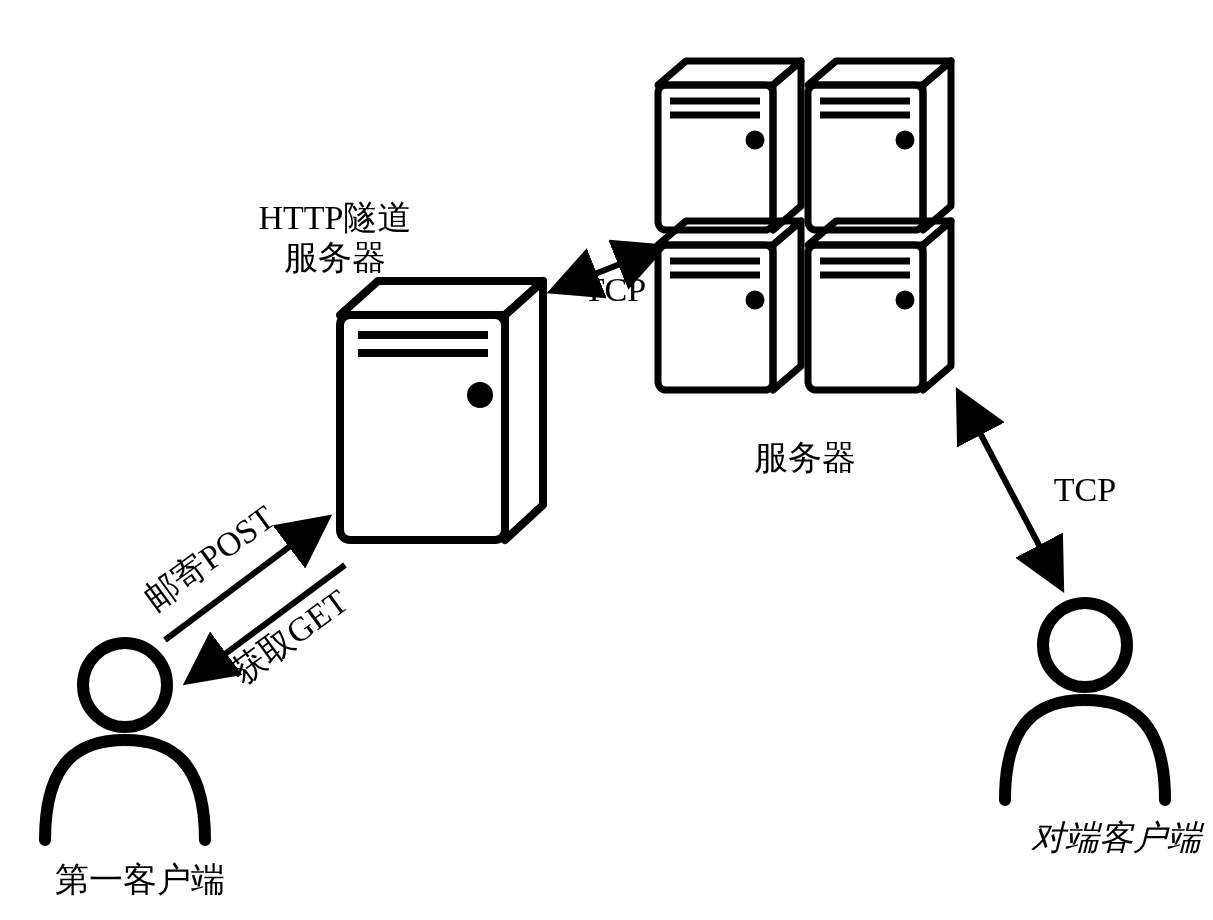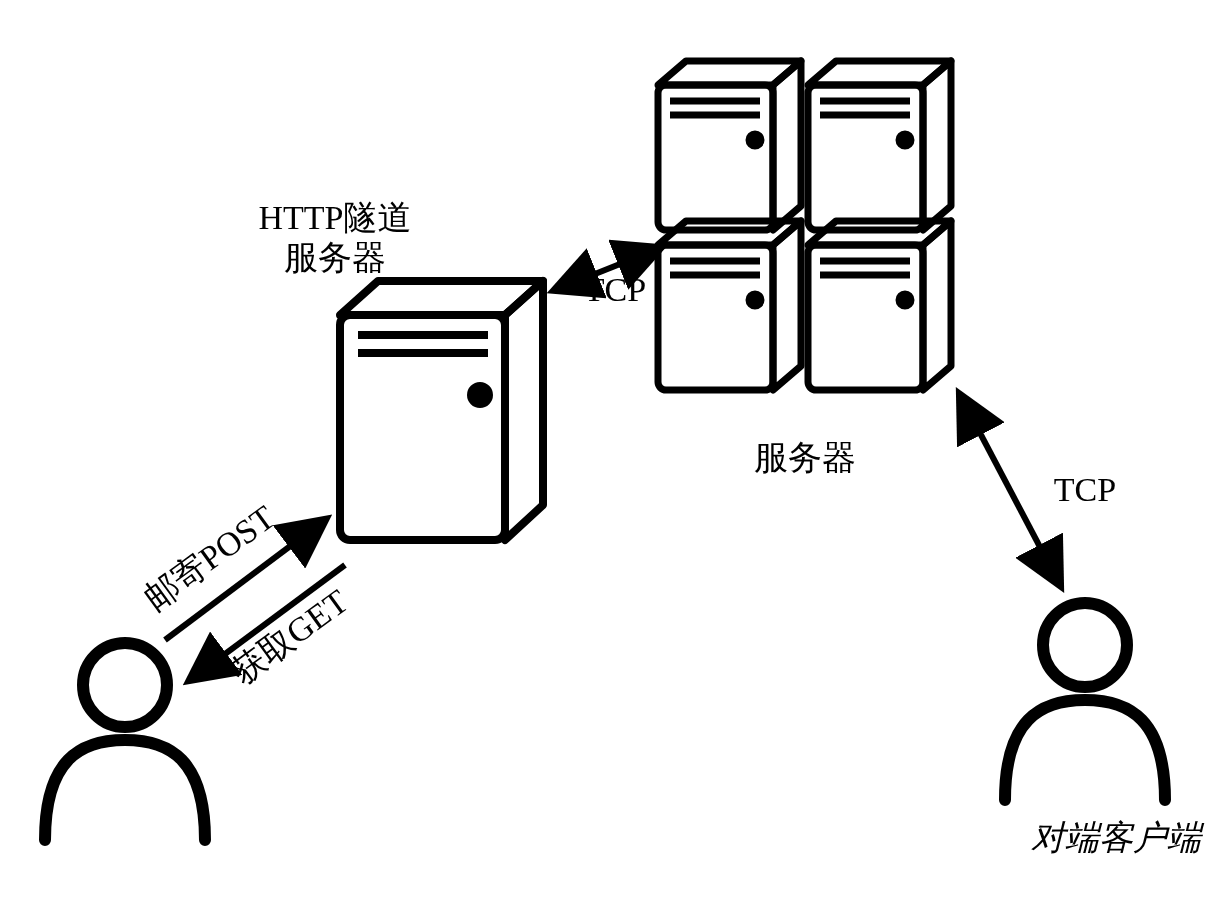--- a/index.html
+++ b/index.html
@@ -87,20 +87,21 @@
   </g>
 </svg>
 <div class="label" style="left:680px; top:438px; width:250px;">服务器</div>
 
 <svg class="abs" style="left:25px; top:630px;" width="200" height="220" viewBox="0 0 200 220">
   <g fill="none" stroke="#000" stroke-width="12" stroke-linecap="round" stroke-linejoin="round">
     <circle cx="100" cy="55" r="42"></circle>
     <path d="M 20 210 C 20 130 55 110 100 110 C 145 110 180 130 180 210"></path>
   </g>
 </svg>
+<div class="label" style="left:35px; top:860px; width:210px;">第一客户端</div>
 
 <svg class="abs" style="left:985px; top:590px;" width="200" height="220" viewBox="0 0 200 220">
   <g fill="none" stroke="#000" stroke-width="12" stroke-linecap="round" stroke-linejoin="round">
     <circle cx="100" cy="55" r="42"></circle>
     <path d="M 20 210 C 20 130 55 110 100 110 C 145 110 180 130 180 210"></path>
   </g>
 </svg>
 <div class="label" style="left:996px; top:818px; width:240px;font-style:italic;">对端客户端</div>
 
 <svg class="abs" style="left:0; top:0;" width="1213" height="920" viewBox="0 0 1213 920">

